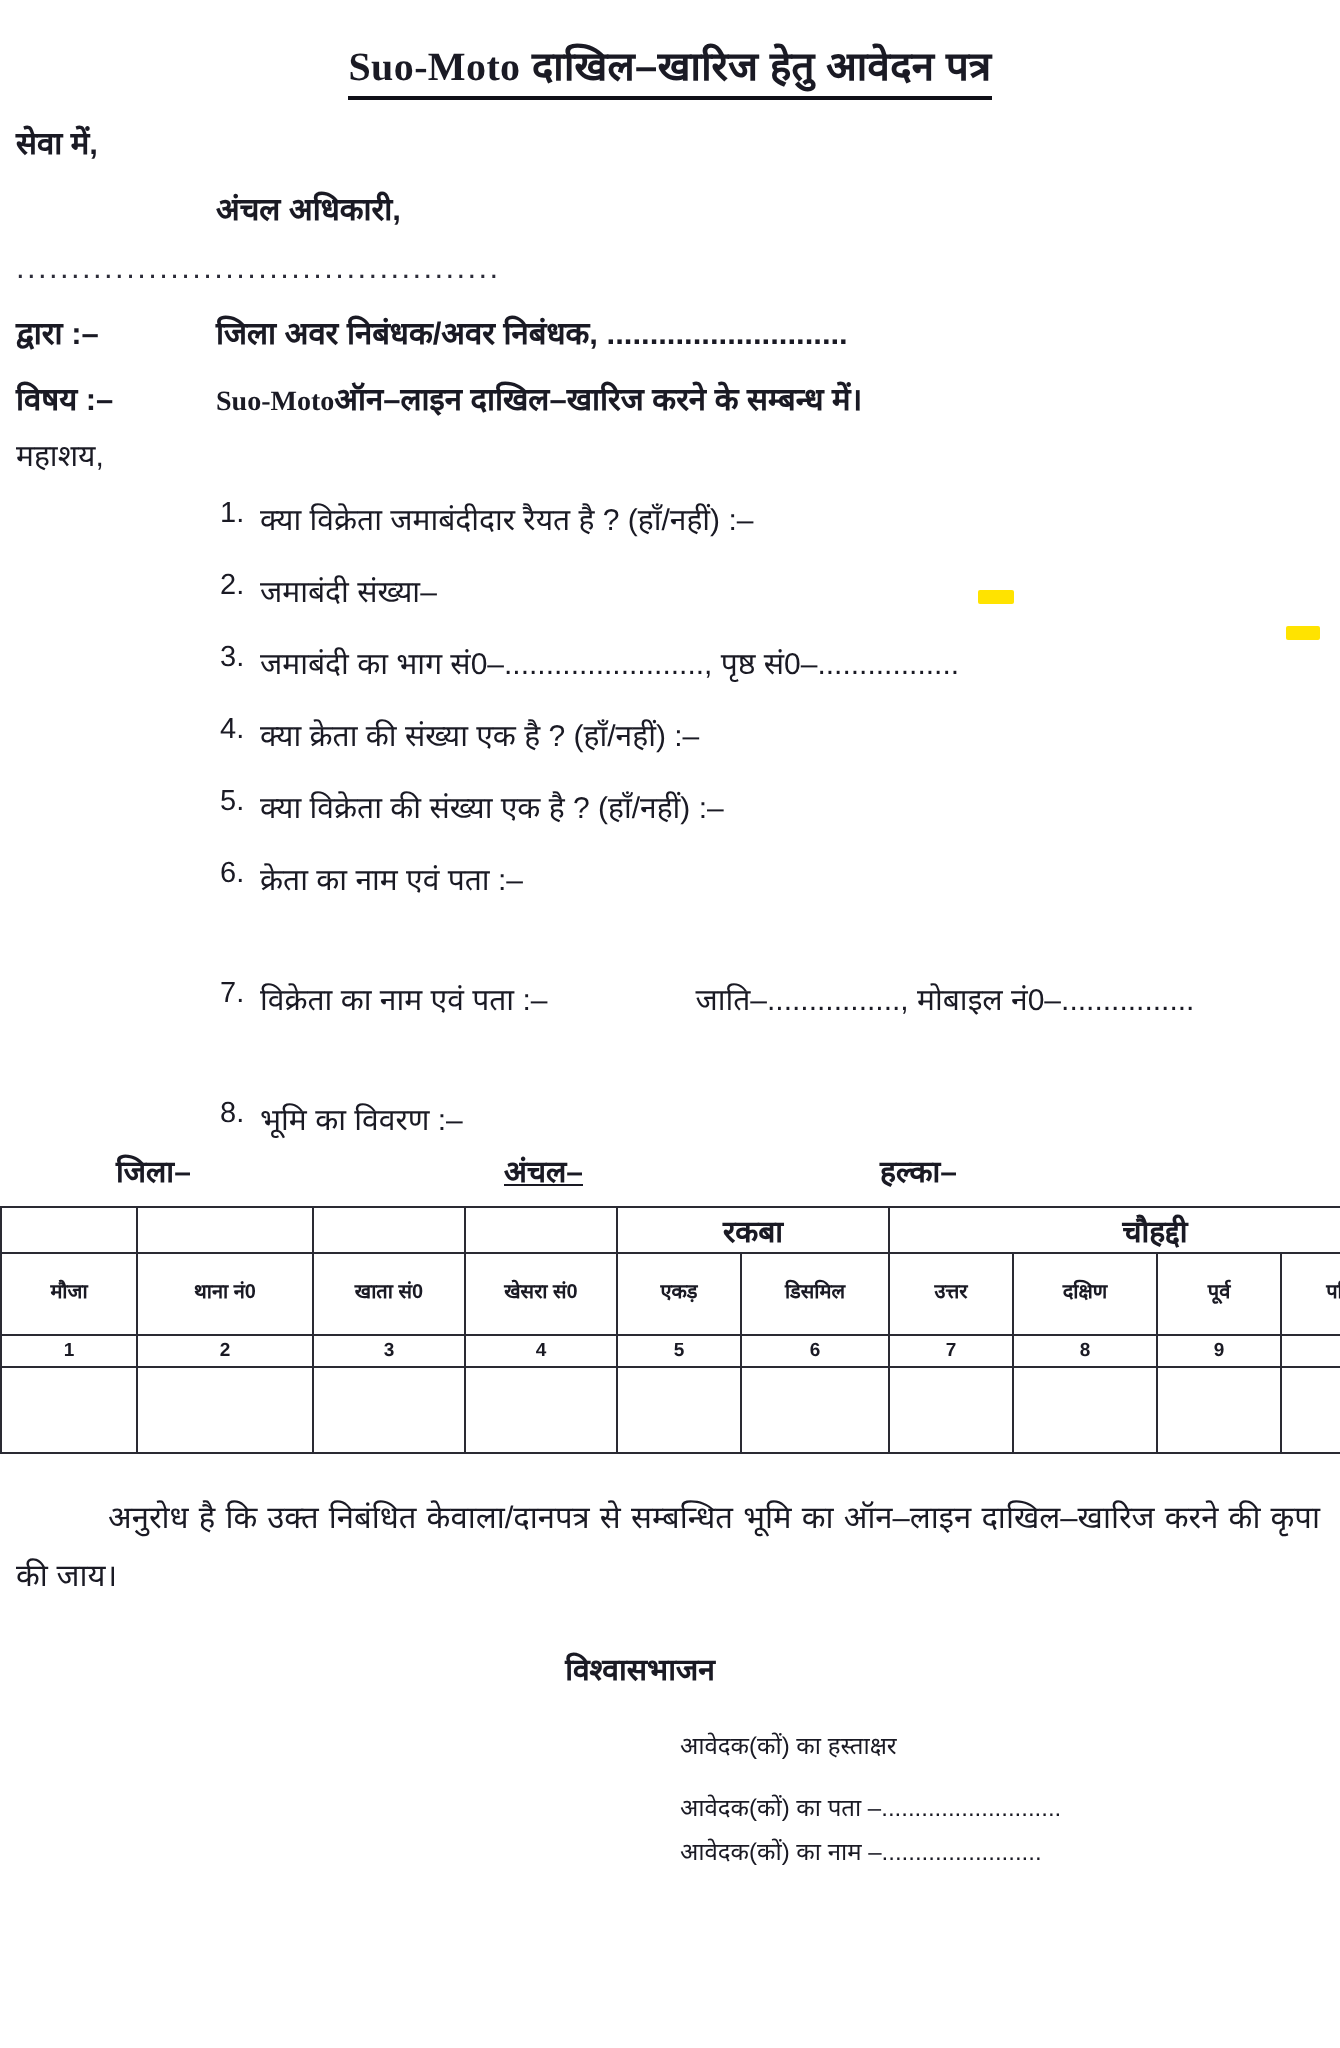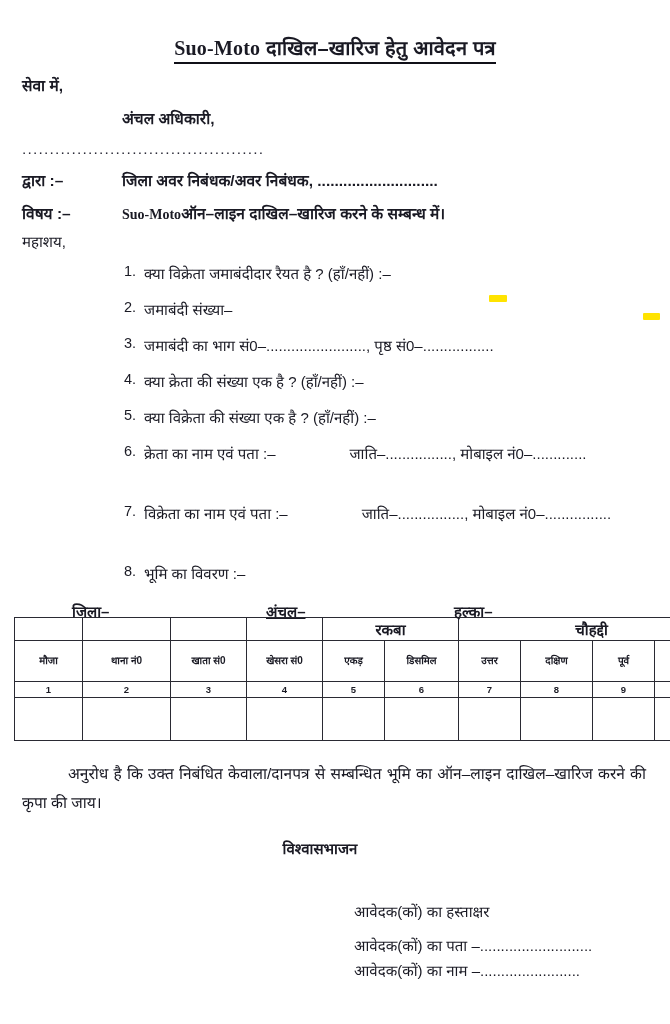--- a/index.html
+++ b/index.html
@@ -14,21 +14,21 @@
     position: relative;
     font-family: "Liberation Sans", "DejaVu Sans", sans-serif;
     color: #1a1a24;
     overflow: hidden;
   }
 
   .page {
     position: relative;
     width: 670px;
     height: 1024px;
-    padding: 14px;
+    padding: 0;
     box-sizing: border-box;
   }
 
   
   .title-wrap {
     text-align: center;
     padding-top: 22px;
   }
   .doc-title {
     display: inline-block;
@@ -137,21 +137,21 @@
   
   .loc-row {
     position: relative;
     height: 24px;
     margin-top: 2px;
     font-size: 15px;
     font-weight: bold;
   }
   .loc-row span {
     position: absolute;
-    top: 12px;
+    top: 0;
     text-align: right;
   }
   .loc-jila   { left: 58px; }
   .loc-anchal { left: 252px; text-decoration: underline; }
   .loc-halka  { left: 440px; }
 
   
   table.land {
     border-collapse: collapse;
     width: 654px;
@@ -189,23 +189,23 @@
 
   
   .vishwas {
     text-align: center;
     font-size: 15px;
     font-weight: bold;
     margin-top: 20px;
     padding-right: 30px;
   }
   .sign-block {
-    margin-top: 43px;
+    margin-top: 20px;
     padding-left: 340px;
-    font-size: 15px;
+    font-size: 12px;
   }
   .sign-block .sline {
     margin-bottom: 5px;
     white-space: nowrap;
   }
   .sign-block .sline.gap {
     margin-top: 14px;
   }
 
   
@@ -274,21 +274,20 @@
       <span class="num">4.</span>
       <span class="qtext">क्या क्रेता की संख्या एक है ? (हाँ/नहीं) :–</span>
     </li>
     <li class="qitem">
       <span class="num">5.</span>
       <span class="qtext">क्या विक्रेता की संख्या एक है ? (हाँ/नहीं) :–</span>
     </li>
     <li class="qitem wide">
       <span class="num">6.</span>
       <span class="qtext">क्रेता का नाम एवं पता :–</span>
-      <span class="qtext2">जाति–................, मोबाइल नं0–.............</span>
     </li>
     <li class="qitem wide">
       <span class="num">7.</span>
       <span class="qtext">विक्रेता का नाम एवं पता :–</span>
       <span class="qtext2">जाति–................, मोबाइल नं0–................</span>
     </li>
     <li class="qitem last-q">
       <span class="num">8.</span>
       <span class="qtext">भूमि का विवरण :–</span>
     </li>

